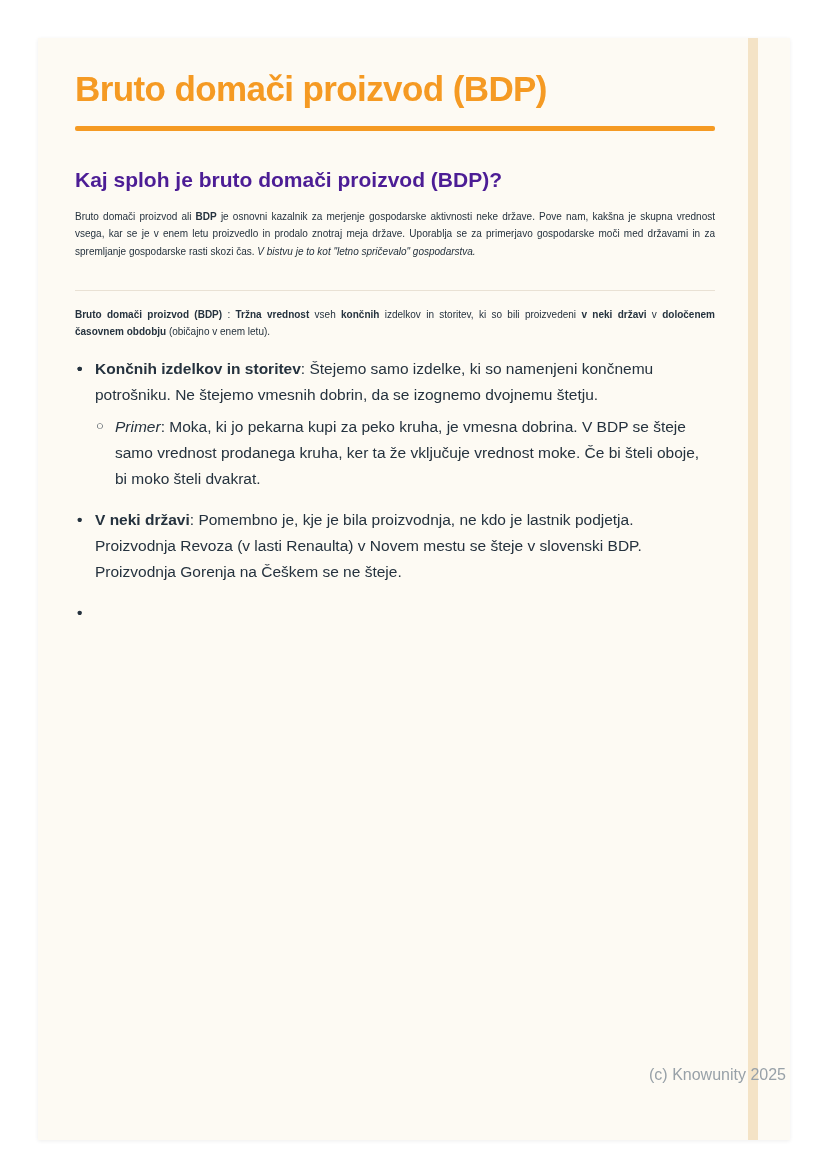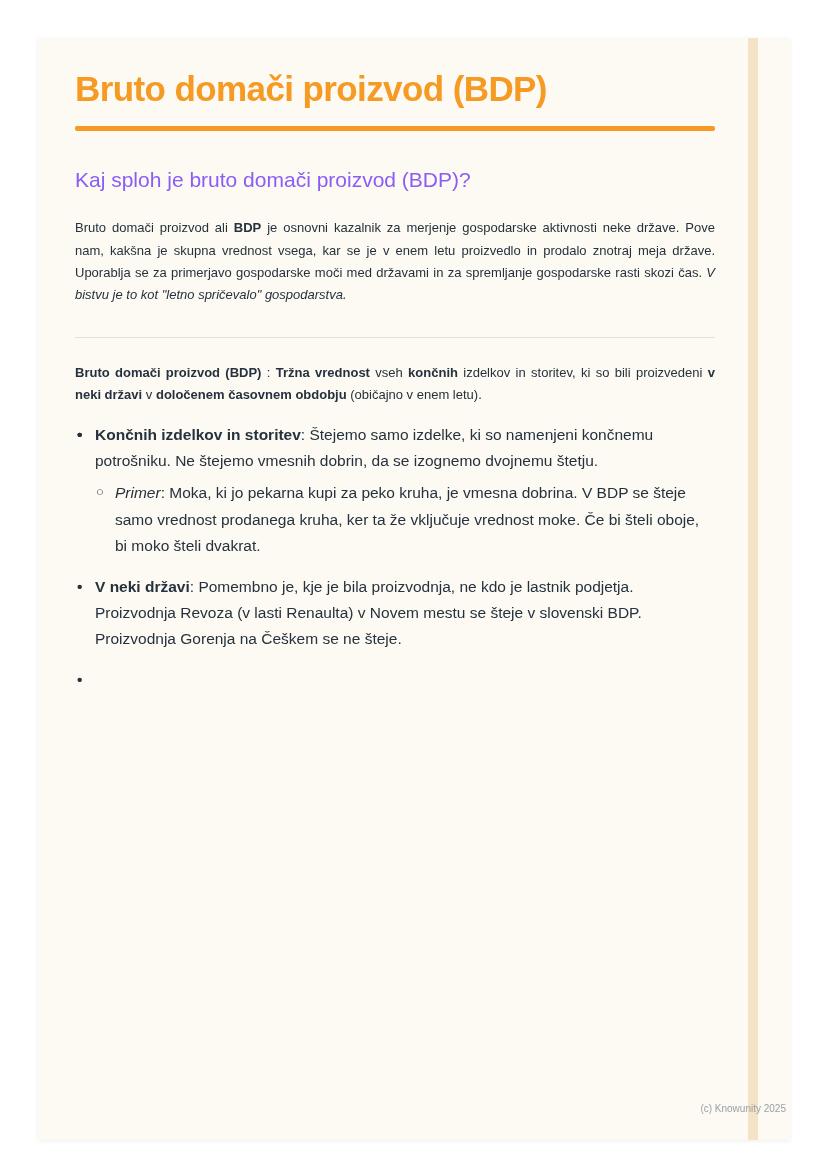--- a/index.html
+++ b/index.html
@@ -36,29 +36,29 @@
     line-height: 1.2;
   }
   .title-rule {
     height: 5px;
     background: #f59a23;
     margin-top: 16px;
     border-radius: 2px;
   }
   .section-heading {
     font-size: 21px;
-    font-weight: 400;
-    color: #8b5cf6;
+    font-weight: 700;
+    color: #4c1d95;
     margin-top: 36px;
     line-height: 1.25;
   }
   .para {
-    font-size: 13px;
+    font-size: 10px;
     line-height: 1.72;
-    margin-top: 24px;
+    margin-top: 15px;
   }
   .justify { text-align: justify; }
   .divider {
     border: none;
     border-top: 1px solid #e9e1d4;
     margin: 30px 0 0 0;
   }
   ul.bullets {
     list-style: none;
     margin-top: 16px;
@@ -85,22 +85,22 @@
   }
   .sub-marker {
     position: absolute;
     left: 1px; top: 1px;
     font-size: 13px;
     font-weight: 400;
   }
   .footer-credit {
     position: absolute;
     right: 4px;
-    bottom: 26px;
-    font-size: 10px;
+    bottom: 56px;
+    font-size: 16px;
     color: #98a1a8;
   }
   .b { font-weight: 700; }
   .i { font-style: italic; }
 </style>
 </head>
 <body>
 
 <div class="page-card">
   <div class="edge-strip"></div>

